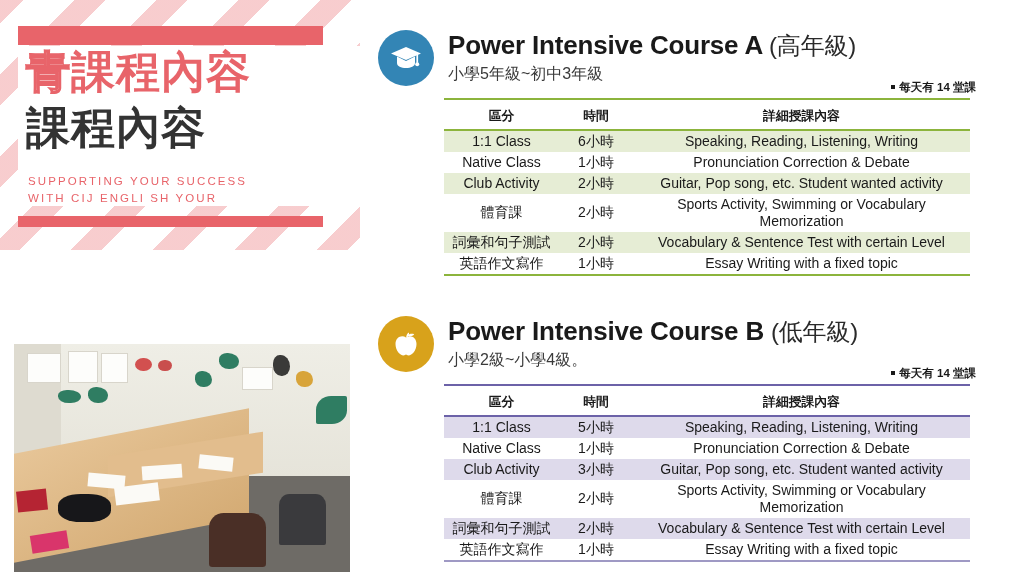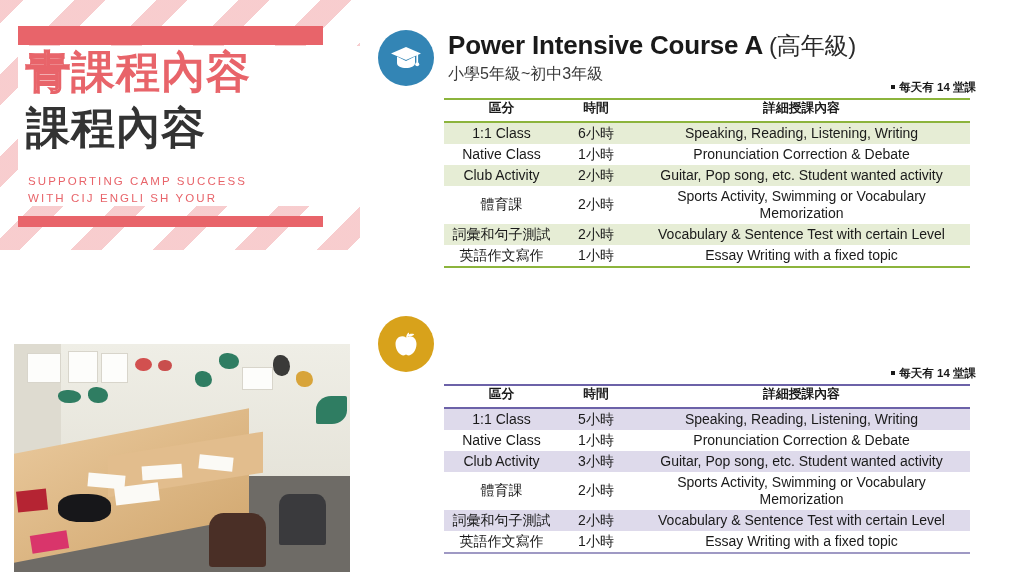--- a/index.html
+++ b/index.html
@@ -153,21 +153,21 @@
   }
 
   table.c-table {
     position:absolute; left:66px; top:68px; width:526px;
     border-collapse:collapse; table-layout:fixed;
   }
   table.c-table th, table.c-table td {
     text-align:center; font-size:14px; color:#1a1a1a;
     padding:2px 2px; font-weight:400; line-height:1.22;
   }
-  table.c-table th { font-weight:700; font-size:12.8px; padding:0 2px 5px; }
+  table.c-table th { font-weight:700; font-size:12.8px; padding:8px 2px 5px; }
   .col-1 { width:115px; }
   .col-2 { width:74px; }
   .col-3 { width:337px; }
 
   
   .course-a table.c-table { border-top:2px solid #8cb43c; }
   .course-a thead tr { border-bottom:2px solid #8cb43c; }
   .course-a tbody tr.alt td { background:#e6edd5; }
   .course-a tbody tr.last td { border-bottom:2px solid #8cb43c; }
 
@@ -187,21 +187,21 @@
     <div class="white-veil"></div>
     <div class="bar-top"></div>
     <div class="bar-bottom"></div>
 
     <div class="t-line1">
       <span class="t-outline">青</span><span class="t-solid">課程內容</span>
     </div>
     <div class="t-line2">課程內容</div>
 
     <div class="t-sub">
-      <span>SUPPORTING CAMP SUCCESS</span><br>
+      <span>SUPPORTING YOUR SUCCESS</span><br>
       <span>WITH  CIJ ENGLI SH YOUR</span>
     </div>
   </div>
 
   <div class="photo-wrap">
     <div class="photo">
       <div class="ph-wall"></div>
         <div class="ph-wall2"></div>
         <div class="ph-floor"></div>
       <div class="poster p1"></div>
@@ -334,20 +334,25 @@
   <div class="course course-b">
     <div class="c-head">
       <div class="c-icon icon-gold">
         <svg width="30" height="30" viewBox="0 0 30 30" aria-hidden="true">
           <path d="M15 8.5 C11 5.5 4.5 8 4.5 15 C4.5 21.5 9 26.5 12.5 26.5 C13.9 26.5 14.2 25.6 15 25.6 C15.8 25.6 16.1 26.5 17.5 26.5 C21 26.5 25.5 21.5 25.5 15 C25.5 8 19 5.5 15 8.5 Z" fill="#ffffff"></path>
           <path d="M15.2 8.6 C15.2 6.2 16.2 4.3 18 3.4 C18.3 5.9 17.2 8 15.2 8.6 Z" fill="#ffffff"></path>
           <path d="M16.2 6.6 C18.2 4.8 21 4.4 23.2 5.3 C21.6 7.4 18.6 8.1 16.2 6.6 Z" fill="#ffffff"></path>
         </svg>
       </div>
       <div class="c-titles">
+        <div class="c-title">
+          <span>Power Intensive Course B</span>
+          <span class="grade">(低年級)</span>
+        </div>
+        <div class="c-sub">小學2級~小學4級。</div>
       </div>
       <div class="c-note">
         <span class="blt"></span><span>每天有 14 堂課</span>
       </div>
     </div>
 
     <table class="c-table">
       <colgroup>
           <col class="col-1">
           <col class="col-2">

